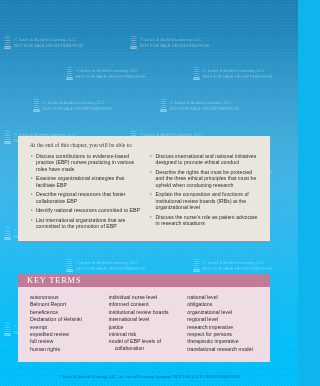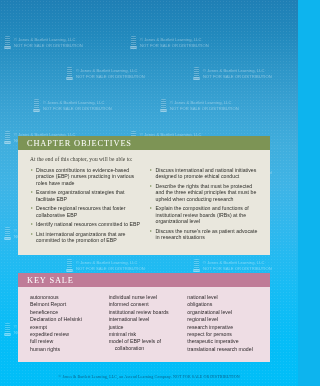--- a/index.html
+++ b/index.html
@@ -354,23 +354,20 @@
           <i></i>
         </span>
         <span class="wm-txt"><span>© Jones &amp; Bartlett Learning, LLC</span><span class="l2">NOT FOR SALE OR DISTRIBUTION</span></span>
       </div>
     </div>
   <div id="texture"></div>
 
   <div id="content">
 
     <section class="panel" id="objectives-panel">
-      <div class="panel-head" id="objectives-head">
-        <span class="head-label">CHAPTER OBJECTIVES</span>
-      </div>
       <div class="panel-body" id="objectives-body">
         <p class="intro-line">At the end of this chapter, you will be able to:</p>
         <div class="obj-cols">
           <div class="obj-col">
             <ul class="obj-list" id="obj-left">
                 <li>Discuss contributions to evidence-based practice (EBP) nurses practicing in various roles have made</li>
                 <li>Examine organizational strategies that facilitate EBP</li>
                 <li>Describe regional resources that foster collaborative EBP</li>
                 <li>Identify national resources committed to EBP</li>
                 <li>List international organizations that are committed to the promotion of EBP</li>
@@ -383,21 +380,21 @@
                 <li>Explain the composition and functions of institutional review boards (IRBs) at the organizational level</li>
                 <li>Discuss the nurse's role as patient advocate in research situations</li>
               </ul>
           </div>
         </div>
       </div>
     </section>
 
     <section class="panel" id="terms-panel">
       <div class="panel-head" id="terms-head">
-        <span class="head-label">KEY SALE</span>
+        <span class="head-label">KEY TERMS</span>
       </div>
       <div class="panel-body" id="terms-body">
         <div class="terms-cols">
           <div class="terms-col">
             <ul class="terms-list" id="terms-1">
                 <li>autonomous</li>
                 <li>Belmont Report</li>
                 <li>beneficence</li>
                 <li>Declaration of Helsinki</li>
                 <li>exempt</li>

